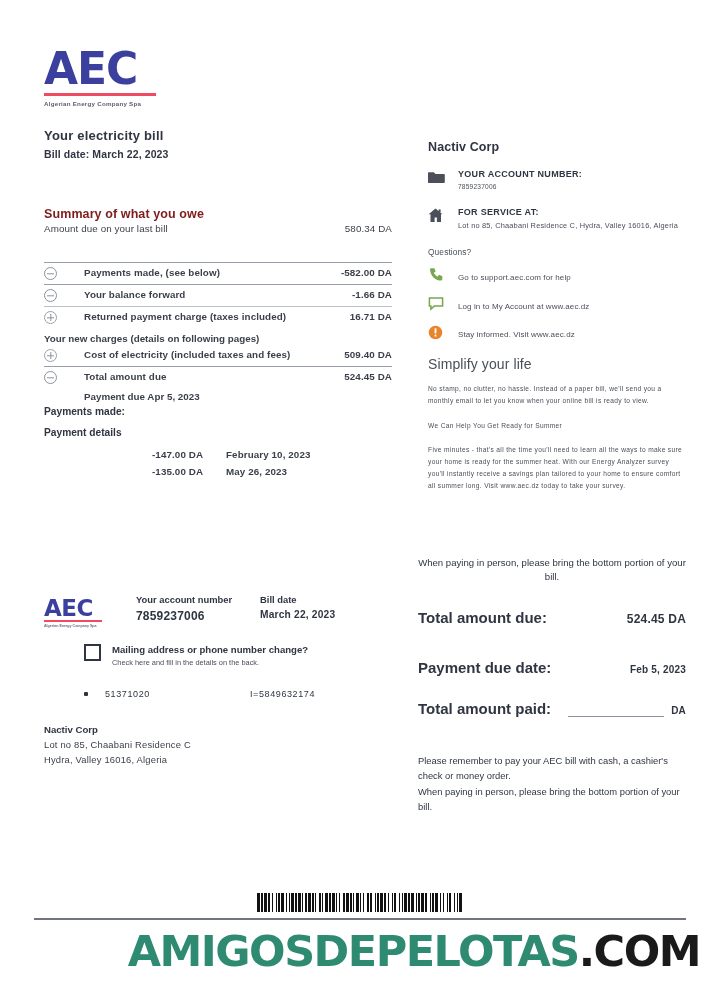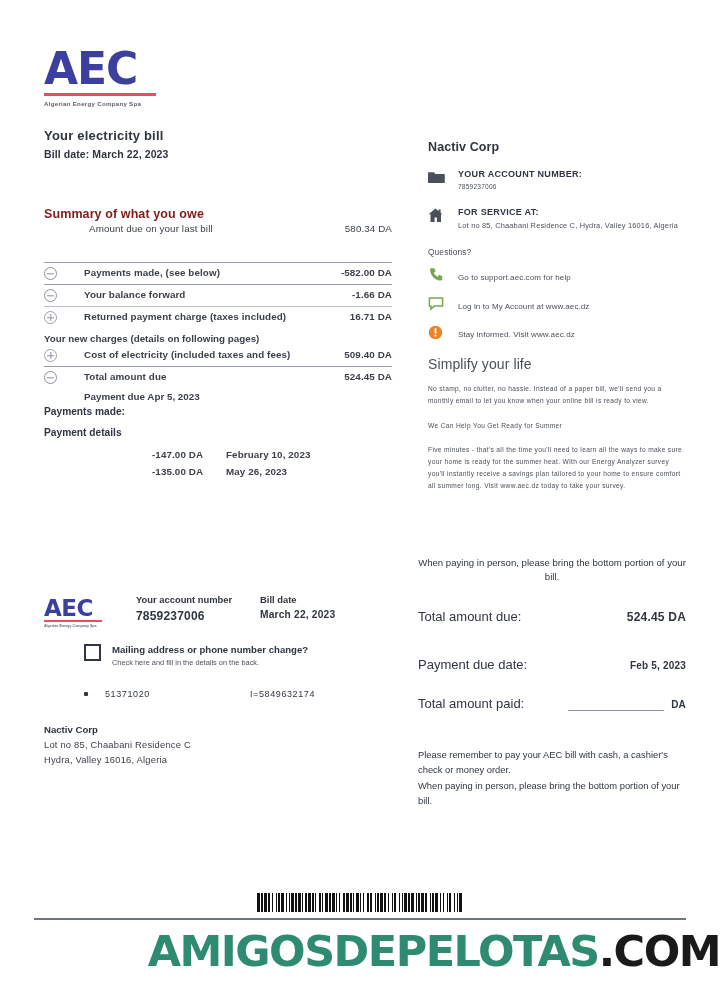--- a/index.html
+++ b/index.html
@@ -65,21 +65,21 @@
     font-size: 9.8px; color: #3a3f4a;
     padding: 4px 0 4px 0;
   }
   .row .icon-cell { width: 40px; flex: 0 0 40px; }
   .row .label { flex: 1 1 auto; font-weight: bold; letter-spacing: .1px; }
   .row .amount {
     flex: 0 0 76px; text-align: right; font-weight: bold;
     letter-spacing: .1px;
   }
   .row.plain .label { padding-left: 0; }
-  .row.lastbill { padding: 2px 0 0 0; margin-left: 45px; }
+  .row.lastbill { padding: 2px 0 0 0; }
   .row.lastbill .label { font-weight: normal; }
   .row.lastbill .amount { font-weight: normal; text-align: right; }
 
   .rule { border-top: 1px solid #9aa0ab; height: 0; }
   .rule.thin { border-top: 1px solid #b9bec7; }
 
   .circ {
     width: 11px; height: 11px; border-radius: 50%;
     border: 1.4px solid #8c919c; display: inline-block;
     position: relative; vertical-align: middle;
@@ -201,21 +201,21 @@
     font-size: 9.4px; color: #3a3f4a; margin-top: 4px; letter-spacing: .2px;
   }
 
   .stub-right { position: absolute; left: 418px; top: 556px; width: 268px; }
   .stub-note {
     font-size: 9.6px; color: #2f3542; text-align: center;
     line-height: 1.5; font-weight: normal;
   }
   .amt-row { display: flex; align-items: baseline; margin-top: 24px; }
   .amt-row.gap { margin-top: 33px; }
-  .amt-label { font-size: 13px; font-weight: normal; color: #2f3542; flex: 1 1 auto; }
+  .amt-label { font-size: 15px; font-weight: bold; color: #2f3542; flex: 1 1 auto; }
   .amt-value {
     font-size: 12px; font-weight: bold; color: #2f3542; letter-spacing: .2px;
   }
   .amt-value.small { font-size: 10px; }
   .blank-line {
     display: inline-block; width: 96px; border-bottom: 1px solid #8c919c;
     margin-right: 7px; vertical-align: middle; height: 11px;
   }
   .remind {
     font-size: 9.4px; color: #2f3542; line-height: 1.62; margin-top: 36px;
@@ -228,21 +228,21 @@
   }
   .barcode { display: flex; align-items: flex-end; height: 19px; }
   .barcode i { display: block; background: #111; height: 19px; }
   .bottom-rule {
     position: absolute; left: 34px; right: 34px; top: 918px;
     border-top: 2px solid #6f7480;
   }
 
   
   .watermark {
-    position: absolute; right: 0; top: 928px;
+    position: absolute; right: 20px; top: 928px;
     font-family: "DejaVu Sans", sans-serif;
     font-weight: bold; font-size: 43px; letter-spacing: -1.5px;
     line-height: 46px;
   }
   .wm-a { color: #2e8b72; }
   .wm-b { color: #1a1a1a; }
 </style>
 </head>
 <body>
 

